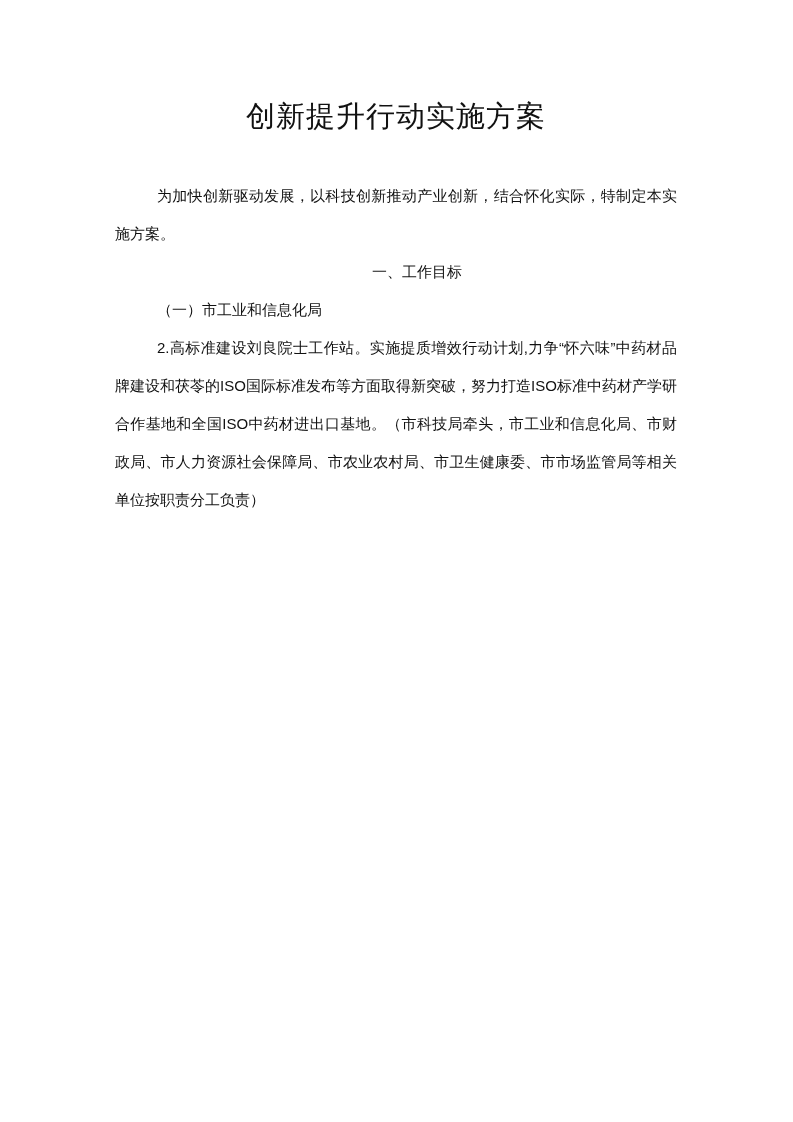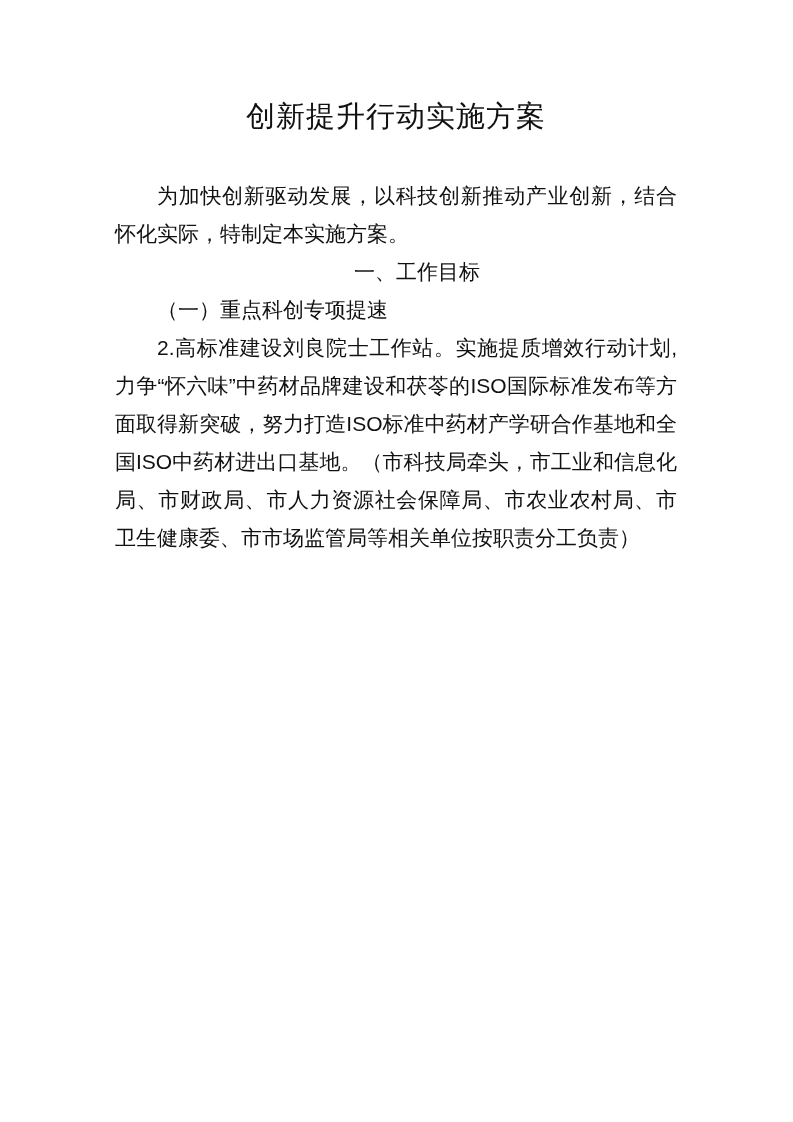--- a/index.html
+++ b/index.html
@@ -20,21 +20,21 @@
   .title {
     font-size: 29px;
     line-height: 47px;
     font-weight: 500;
     text-align: center;
     letter-spacing: 1px;
     margin-bottom: 37px;
     color: #111111;
   }
   .para, .h1, .h2 {
-    font-size: 21px;
+    font-size: 15px;
     line-height: 38px;
     text-align: justify;
     text-indent: 42px;
     color: #111111;
     word-break: break-all;
   }
   .h1 {
     font-weight: 500;
     text-align: center;
   }
@@ -49,18 +49,18 @@
 <div class="page">
   <div class="doc">
     <div class="title">创新提升行动实施方案</div>
 
     <p class="para">为加快创新驱动发展，以科技创新推动产业创新，结合怀化实际，特制定本实施方案。</p>
 
     <p class="h1">一、工作目标</p>
 
 
 
-    <p class="h2">（一）重点科创专项提速</p>
+    <p class="h2">（一）市工业和信息化局</p>
 
 
     <p class="para">2.高标准建设刘良院士工作站。实施提质增效行动计划,力争“怀六味”中药材品牌建设和茯苓的ISO国际标准发布等方面取得新突破，努力打造ISO标准中药材产学研合作基地和全国ISO中药材进出口基地。（市科技局牵头，市工业和信息化局、市财政局、市人力资源社会保障局、市农业农村局、市卫生健康委、市市场监管局等相关单位按职责分工负责）</p>
   </div>
 </div>
 
 </body></html>

